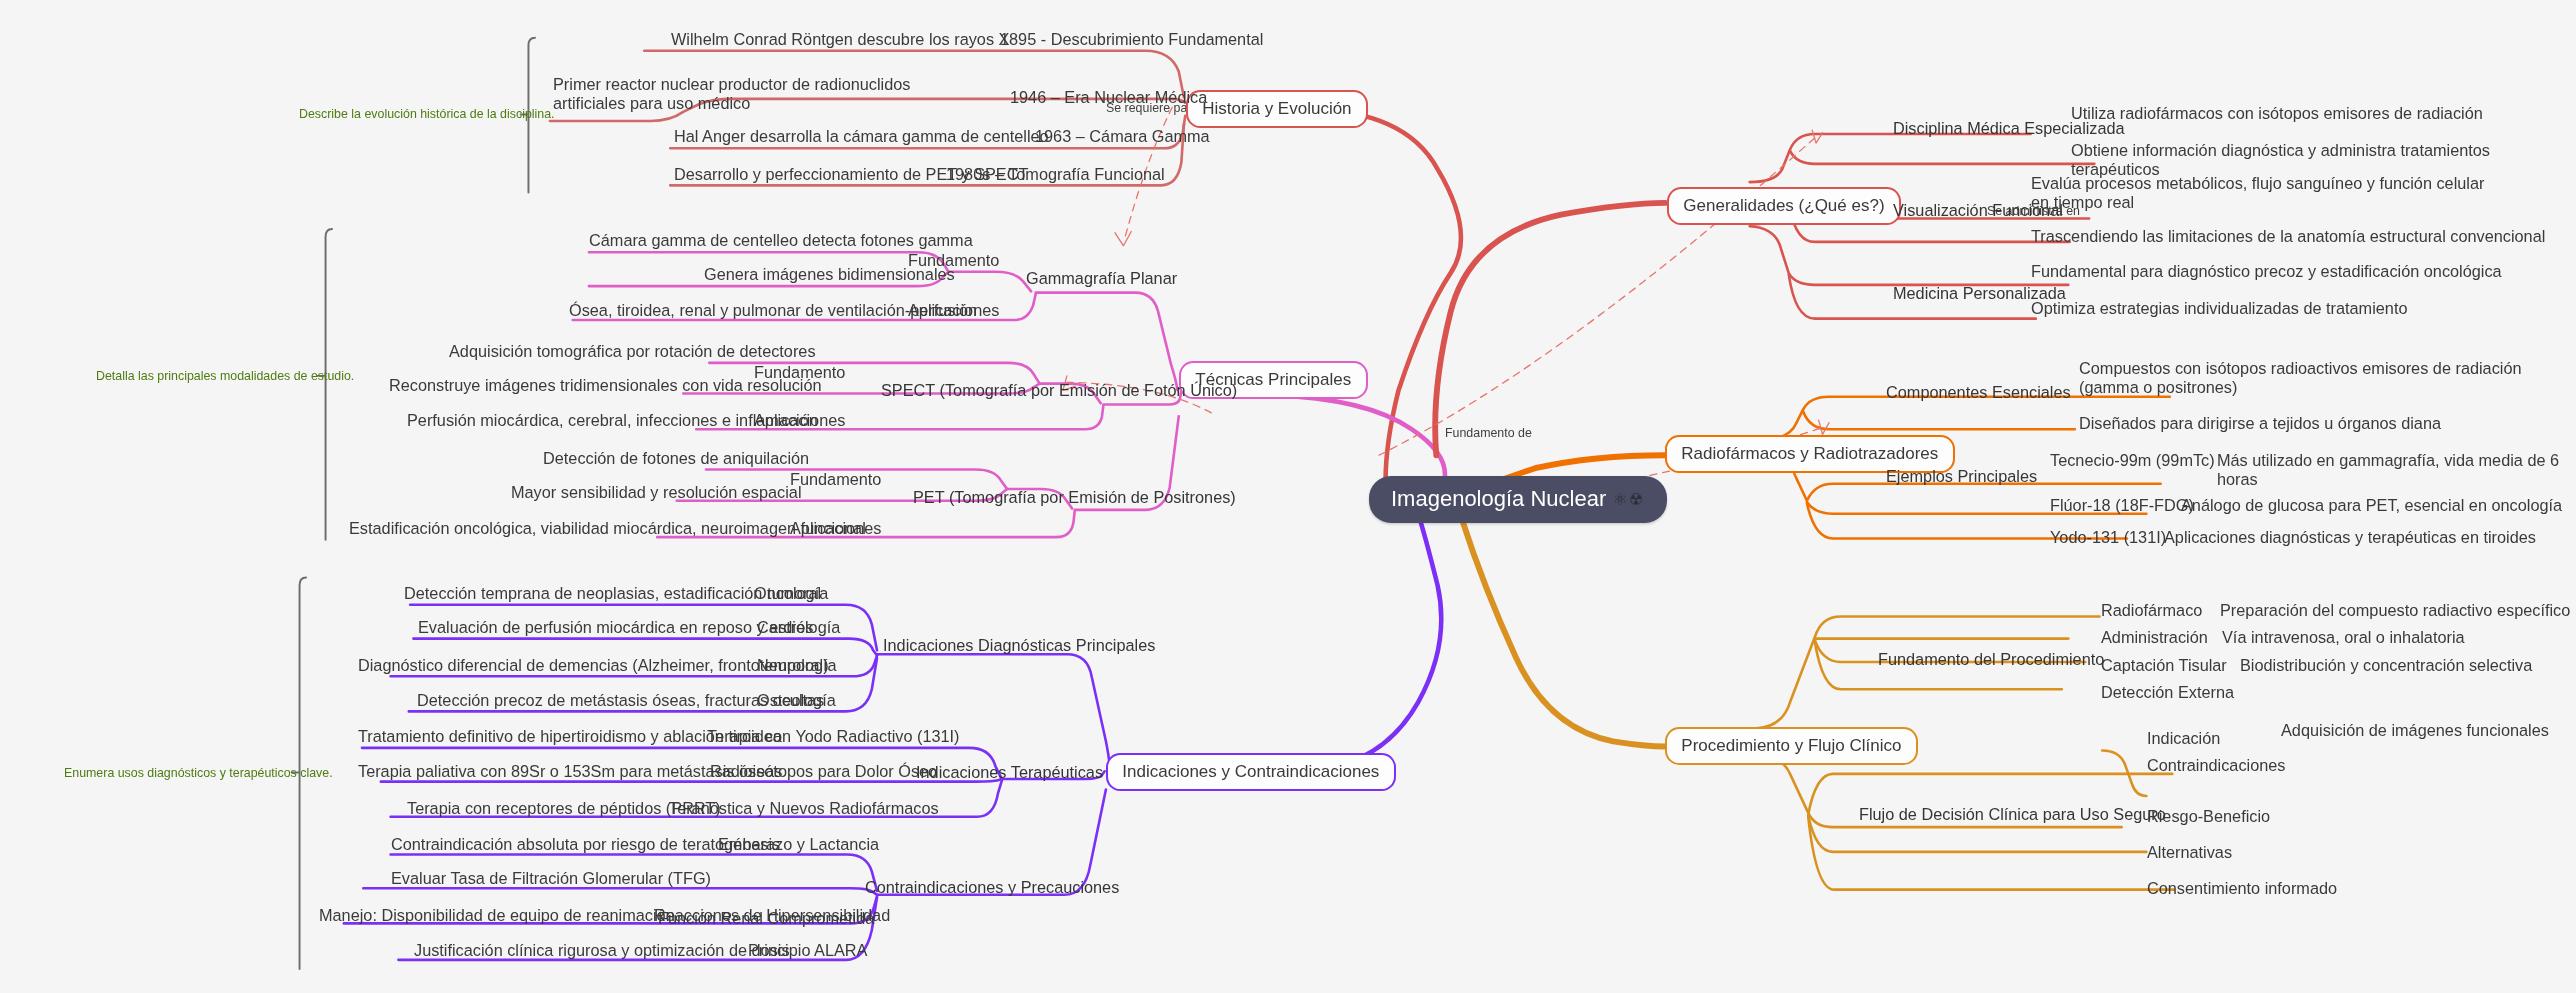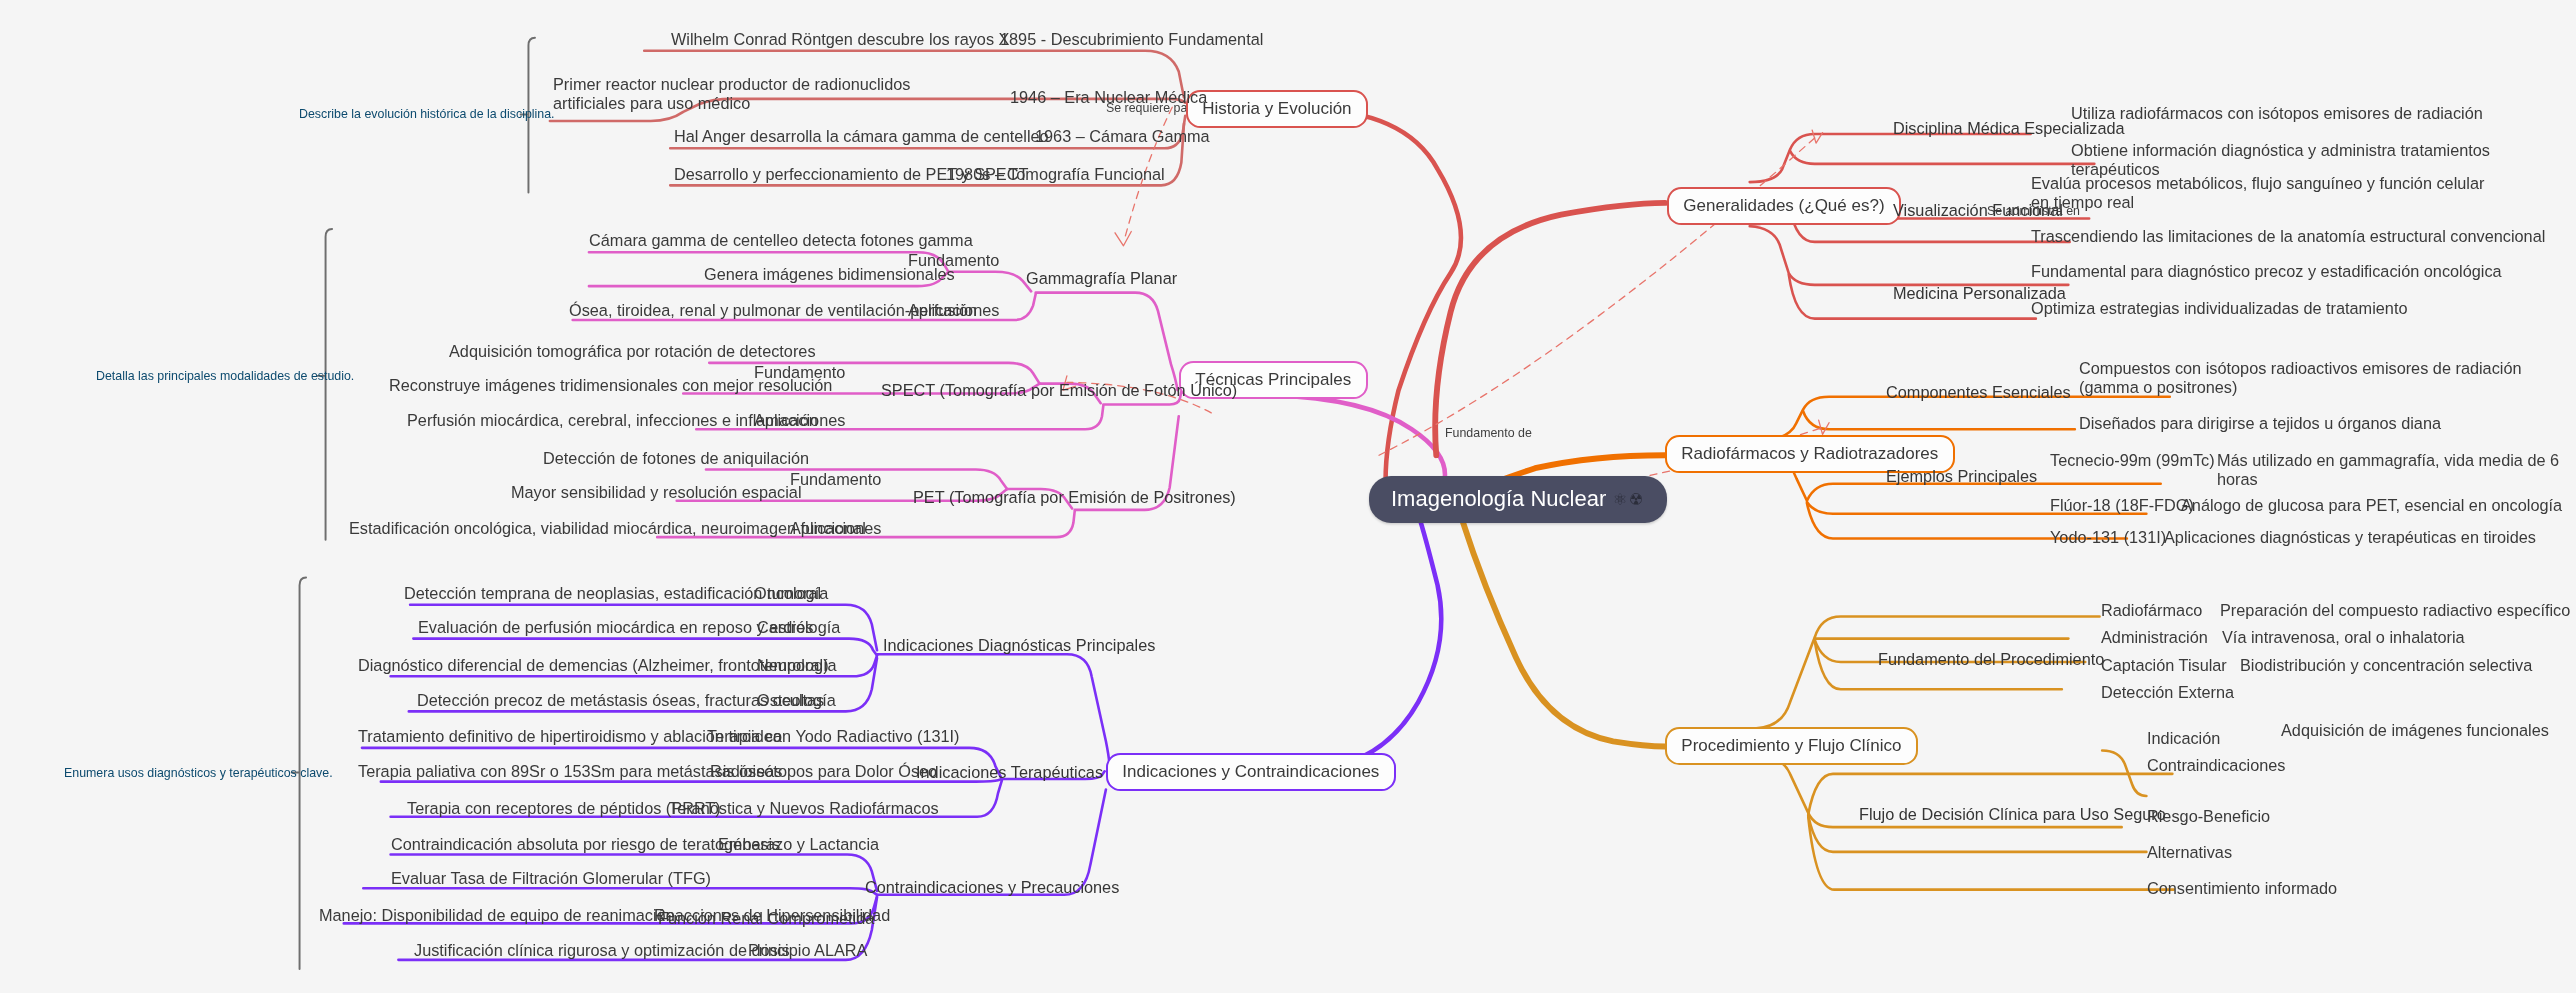--- a/index.html
+++ b/index.html
@@ -46,21 +46,21 @@
     border-radius:22px;
     padding:10.4px 22px;
     font-size:22px;
     white-space:nowrap;
     display:flex; align-items:center; gap:6.5px;
     box-shadow:0 1.3px 2.6px rgba(0,0,0,.18);
   }
   .root .sym { font-size:16.3px; color:#2b2d3a; letter-spacing:1.3px; }
 
   
-  .sidenote { position:absolute; font-size:12.4px; color:#0c4a6e; white-space:nowrap;text-align:right; }
+  .sidenote { position:absolute; font-size:12.4px; color:#4d7c0f; white-space:nowrap;text-align:right; }
 
   
   .rel { position:absolute; font-size:12.4px; color:#3f3f3f; white-space:nowrap; }
 
   
   .mid { position:absolute; font-size:16.3px; color:#3a3a3a; white-space:nowrap; }
 </style>
 </head>
 <body>
 
@@ -218,21 +218,21 @@
   <div class="node" style="left:1026px; top:268px;">Gammagrafía Planar</div>
   <div class="mid" style="left:908px; top:251px;">Fundamento</div>
   <div class="leaf" style="left:589px; top:231px;">Cámara gamma de centelleo detecta fotones gamma</div>
   <div class="leaf" style="left:704px; top:265px;">Genera imágenes bidimensionales</div>
   <div class="mid" style="left:908px; top:301px;">Aplicaciones</div>
   <div class="leaf" style="left:569px; top:301px;">Ósea, tiroidea, renal y pulmonar de ventilación-perfusión</div>
 
   <div class="node" style="left:881px; top:380px;">SPECT (Tomografía por Emisión de Fotón Único)</div>
   <div class="mid" style="left:754px; top:363px;">Fundamento</div>
   <div class="leaf" style="left:449px; top:342px;">Adquisición tomográfica por rotación de detectores</div>
-  <div class="leaf" style="left:389px; top:376px;">Reconstruye imágenes tridimensionales con mejor resolución</div>
+  <div class="leaf" style="left:389px; top:376px;">Reconstruye imágenes tridimensionales con vida resolución</div>
   <div class="mid" style="left:754px; top:411px;">Aplicaciones</div>
   <div class="leaf" style="left:407px; top:411px;">Perfusión miocárdica, cerebral, infecciones e inflamación</div>
 
   <div class="node" style="left:913px; top:487px;">PET (Tomografía por Emisión de Positrones)</div>
   <div class="mid" style="left:790px; top:470px;">Fundamento</div>
   <div class="leaf" style="left:543px; top:449px;">Detección de fotones de aniquilación</div>
   <div class="leaf" style="left:511px; top:483px;">Mayor sensibilidad y resolución espacial</div>
   <div class="mid" style="left:790px; top:519px;">Aplicaciones</div>
   <div class="leaf" style="left:349px; top:519px;">Estadificación oncológica, viabilidad miocárdica, neuroimagen funcional</div>
 

